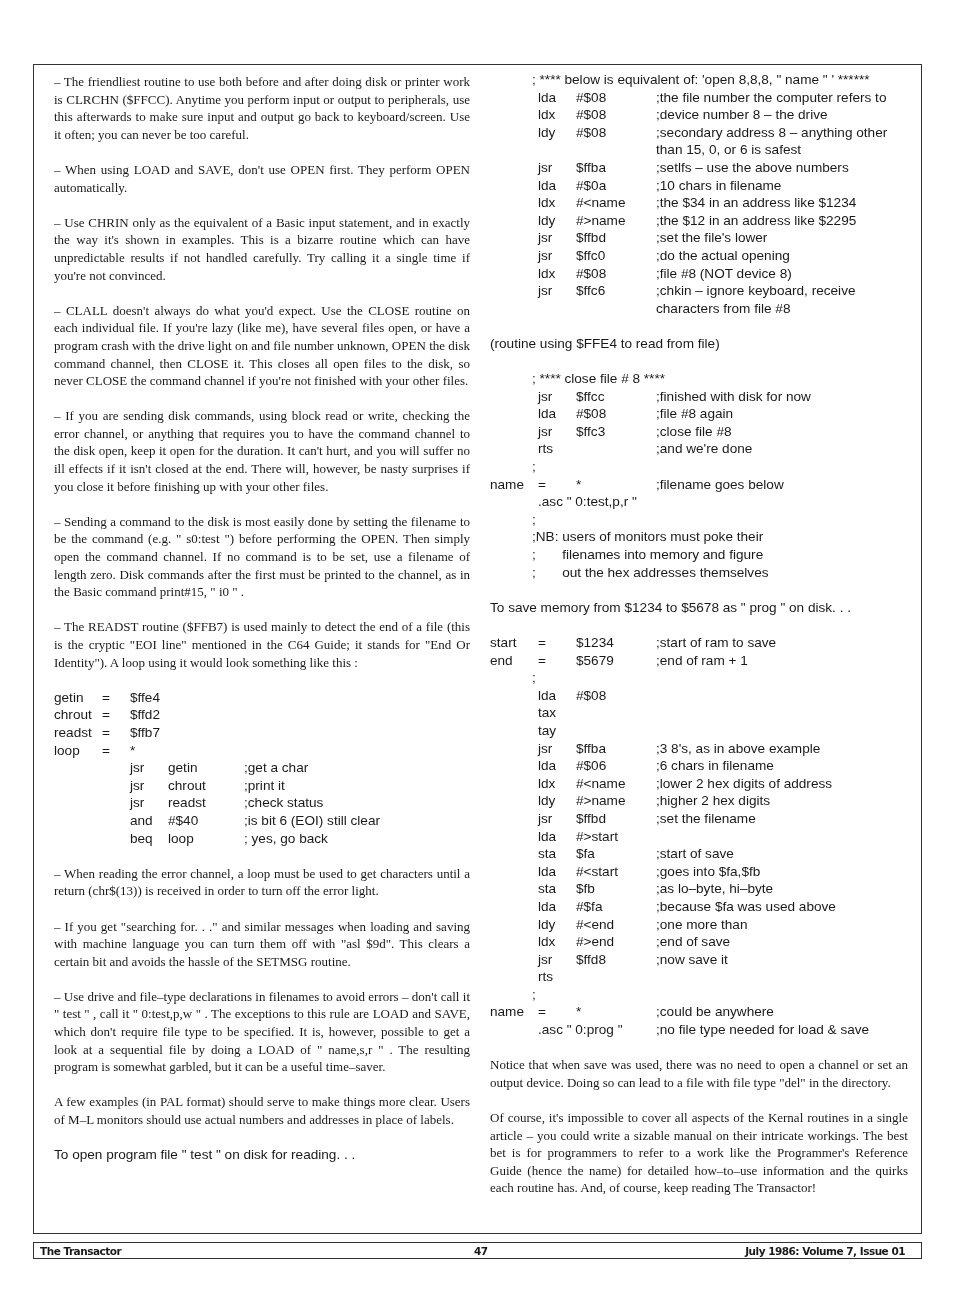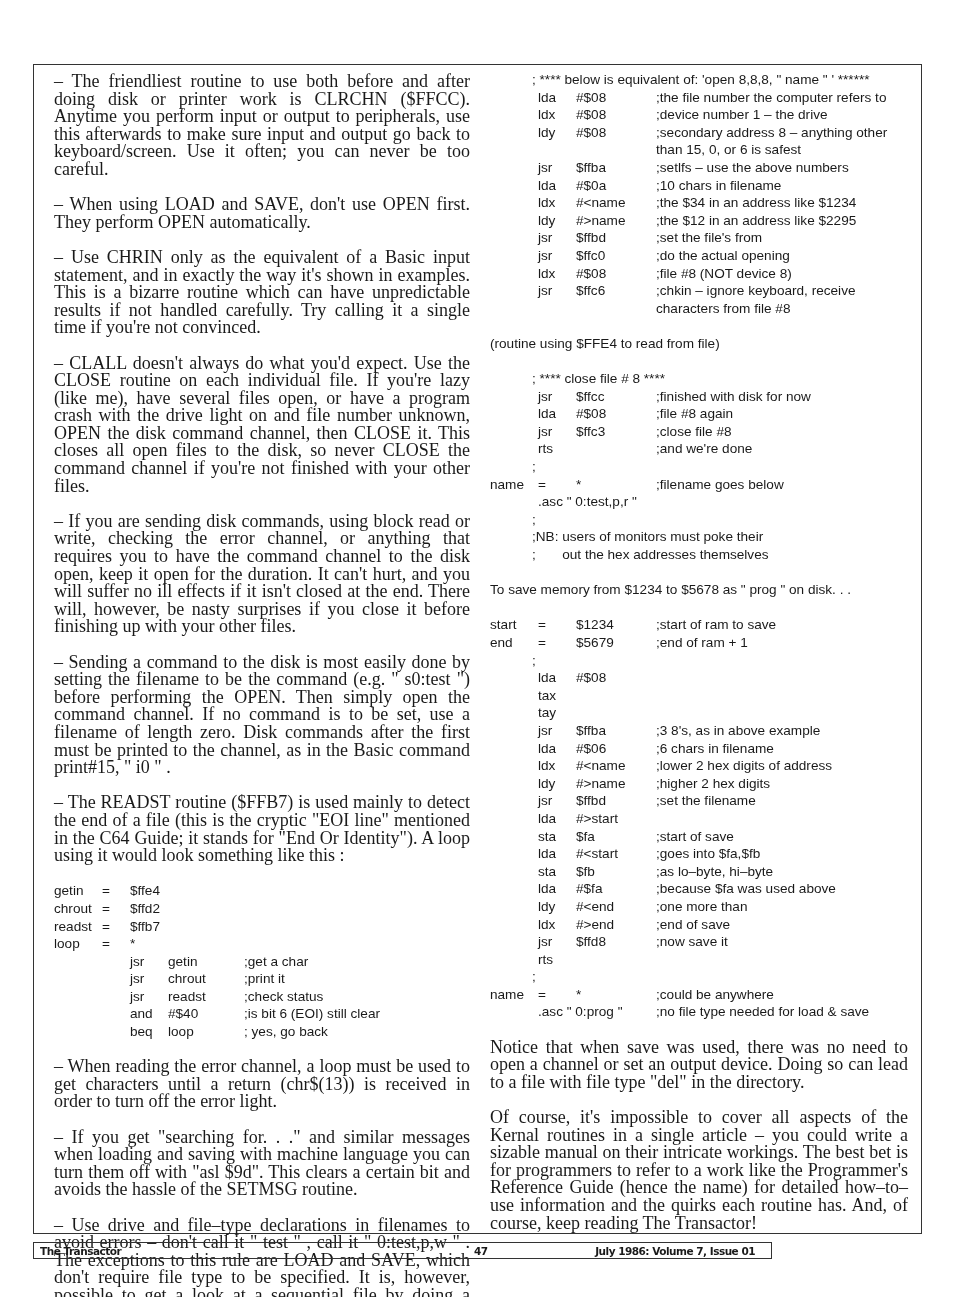--- a/index.html
+++ b/index.html
@@ -4,36 +4,36 @@
   <style>
     html, body { margin: 0; padding: 0; background: #ffffff; }
     body { width: 960px; height: 1297px; position: relative; overflow: hidden; color: #1a1a1a; }
     .page-box {
       position: absolute; left: 33px; top: 64px; width: 889px; height: 1170px;
       border: 1.5px solid #333; box-sizing: border-box;
     }
     .col { position: absolute; top: 0; }
     .col-left { left: 20px; width: 416px; top: 8px; }
     .col-right { left: 456px; width: 418px; top: 6px; }
-    .serif { font-family: "Liberation Serif", serif; font-size: 18px; line-height: 17.6px; text-align: justify; }
+    .serif { font-family: "Liberation Serif", serif; font-size: 13px; line-height: 17.6px; text-align: justify; }
     .sans { font-family: "Liberation Sans", sans-serif; font-size: 13.6px; line-height: 17.6px; }
     p.para { margin: 0 0 17.6px 0; }
     .code { margin: 0 0 17.6px 0; }
     .row { display: flex; white-space: nowrap; }
     .c-label { width: 48px; }
     .c-eq { width: 28px; }
     .c-val { }
     .c-ind { width: 76px; }
     .c-op { width: 38px; }
     .c-arg { width: 80px; }
     .c-cmt { white-space: normal; flex: 1; }
     .left-code .c-arg { width: 76px; }
     .row.line { display: block; margin-left: 42px; }
     .footer {
-      position: absolute; left: 33px; top: 1242px; width: 739px; height: 17px;
+      position: absolute; left: 33px; top: 1242px; width: 889px; height: 17px;
       border: 1.5px solid #333; box-sizing: border-box;
       font-family: "DejaVu Sans", sans-serif; font-weight: bold; font-size: 10.5px;
       letter-spacing: -0.5px; display: flex; align-items: center; justify-content: space-between;
       padding: 0 16px 0 6px;
     }
     .footer .pg { position: absolute; left: 440px; }
   </style>
 </head>
 <body>
 
@@ -118,21 +118,21 @@
       <div class="row">
           <span class="c-label"></span>
           <span class="c-op">lda</span>
           <span class="c-arg">#$08</span>
           <span class="c-cmt">;the file number the computer refers to</span>
         </div>
       <div class="row">
           <span class="c-label"></span>
           <span class="c-op">ldx</span>
           <span class="c-arg">#$08</span>
-          <span class="c-cmt">;device number 1 – the drive</span>
+          <span class="c-cmt">;device number 8 – the drive</span>
         </div>
       <div class="row">
           <span class="c-label"></span>
           <span class="c-op">ldy</span>
           <span class="c-arg">#$08</span>
           <span class="c-cmt">;secondary address 8 – anything other than 15, 0, or 6 is safest</span>
         </div>
       <div class="row">
           <span class="c-label"></span>
           <span class="c-op">jsr</span>
@@ -154,21 +154,21 @@
       <div class="row">
           <span class="c-label"></span>
           <span class="c-op">ldy</span>
           <span class="c-arg">#&gt;name</span>
           <span class="c-cmt">;the $12 in an address like $2295</span>
         </div>
       <div class="row">
           <span class="c-label"></span>
           <span class="c-op">jsr</span>
           <span class="c-arg">$ffbd</span>
-          <span class="c-cmt">;set the file's from</span>
+          <span class="c-cmt">;set the file's lower</span>
         </div>
       <div class="row">
           <span class="c-label"></span>
           <span class="c-op">jsr</span>
           <span class="c-arg">$ffc0</span>
           <span class="c-cmt">;do the actual opening</span>
         </div>
       <div class="row">
           <span class="c-label"></span>
           <span class="c-op">ldx</span>
@@ -217,20 +217,21 @@
         <span class="c-op" style="width:38px">=</span>
         <span class="c-arg">*</span>
         <span class="c-cmt">;filename goes below</span>
       </div>
       <div class="row">
           <span class="c-label"></span>
           <span>.asc " 0:test,p,r "</span>
         </div>
       <div class="row line">;</div>
       <div class="row line" style="white-space:pre">;NB: users of monitors must poke their</div>
+      <div class="row line" style="white-space:pre">;       filenames into memory and figure</div>
       <div class="row line code" style="white-space:pre">;       out the hex addresses themselves</div>
     </div>
 
     <div class="code">To save memory from $1234 to $5678 as " prog " on disk. . .</div>
 
     <div class="code">
       <div class="row">
           <span class="c-label">start</span>
           <span class="c-op">=</span>
           <span class="c-arg">$1234</span>

